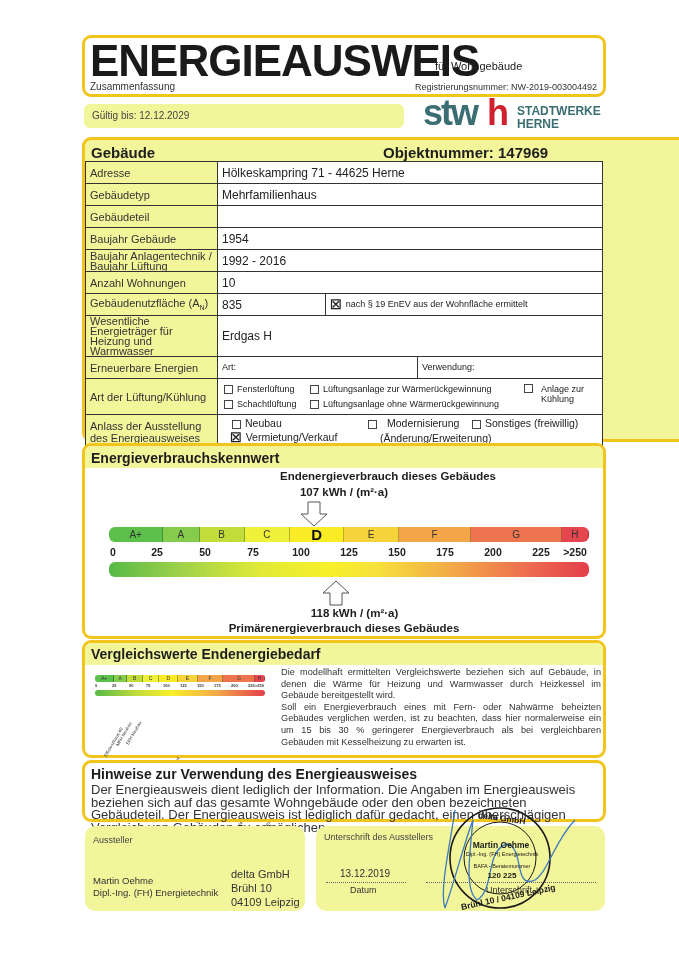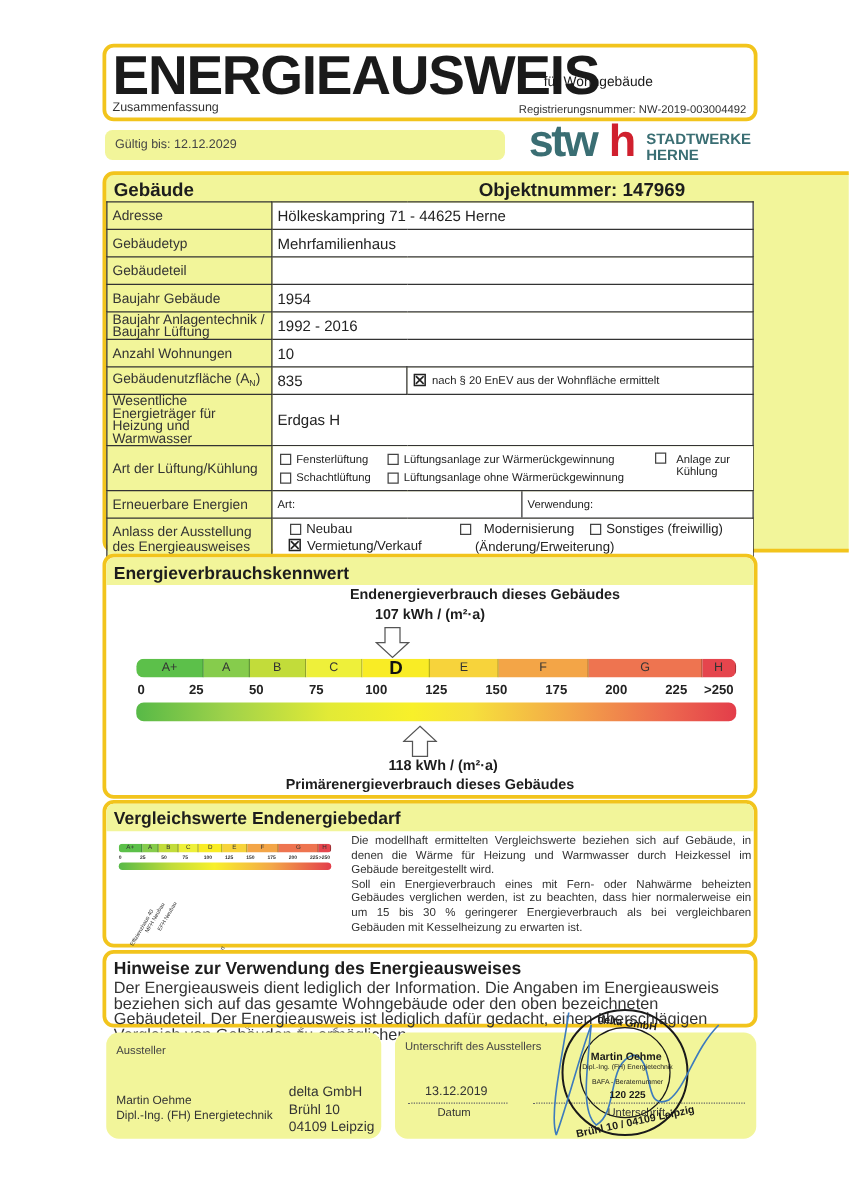--- a/index.html
+++ b/index.html
@@ -64,46 +64,46 @@
             <td class="lab small">Baujahr Anlagentechnik / Baujahr Lüftung</td>
             <td class="val" colspan="2">1992 - 2016</td>
           </tr>
       <tr>
             <td class="lab">Anzahl Wohnungen</td>
             <td class="val" colspan="2">10</td>
           </tr>
       <tr>
         <td class="lab"><span>Gebäudenutzfläche (A</span><sub style="font-size:7px;">N</sub><span>)</span></td>
         <td class="val" style="width:108px;">835</td>
-        <td class="val" style="font-size:9px;"><span class="cbx">☒</span><span>nach § 20 EnEV aus der Wohnfläche ermittelt</span></td>
+        <td class="val" style="font-size:9px;"><span class="cbx">☒</span><span>nach § 19 EnEV aus der Wohnfläche ermittelt</span></td>
       </tr>
       <tr>
             <td class="lab small">Wesentliche Energieträger für Heizung und Warmwasser</td>
             <td class="val" colspan="2">Erdgas H</td>
           </tr>
+      <tr>
+        <td class="lab">Erneuerbare Energien</td>
+        <td class="val" colspan="2" style="padding:0;font-size:9px;">
+          <div style="display:flex;height:21px;">
+            <div style="width:200px;border-right:1px solid #333;padding:5px 4px;box-sizing:border-box;">Art:</div>
+            <div style="flex:1;padding:5px 4px;">Verwendung:</div>
+          </div>
+        </td>
+      </tr>
       <tr>
         <td class="lab" style="height:36px;">Art der Lüftung/Kühlung</td>
         <td class="val" colspan="2" style="font-size:9px;position:relative;height:36px;">
           <span class="abs" style="left:6px;top:5px;"><span class="cb"></span><span>Fensterlüftung</span></span>
           <span class="abs" style="left:92px;top:5px;"><span class="cb"></span><span>Lüftungsanlage zur Wärmerückgewinnung</span></span>
           <span class="abs" style="left:306px;top:5px;width:62px;display:flex;">
                 <span class="cb" style="flex:none;margin-right:8px;"></span>
                 <span>Anlage zur Kühlung</span>
               </span>
           <span class="abs" style="left:6px;top:20px;"><span class="cb"></span><span>Schachtlüftung</span></span>
           <span class="abs" style="left:92px;top:20px;"><span class="cb"></span><span>Lüftungsanlage ohne Wärmerückgewinnung</span></span>
-        </td>
-      </tr>
-      <tr>
-        <td class="lab">Erneuerbare Energien</td>
-        <td class="val" colspan="2" style="padding:0;font-size:9px;">
-          <div style="display:flex;height:21px;">
-            <div style="width:200px;border-right:1px solid #333;padding:5px 4px;box-sizing:border-box;">Art:</div>
-            <div style="flex:1;padding:5px 4px;">Verwendung:</div>
-          </div>
         </td>
       </tr>
       <tr>
         <td class="lab" style="height:34px;">Anlass der Ausstellung des Energieausweises</td>
         <td class="val" colspan="2" style="font-size:10.5px;position:relative;height:34px;">
           <span class="abs" style="left:14px;top:2px;"><span class="cb"></span><span>Neubau</span></span>
           <span class="abs" style="left:150px;top:2px;"><span class="cb"></span><span style="margin-left:6px;">Modernisierung</span></span>
           <span class="abs" style="left:162px;top:17px;">(Änderung/Erweiterung)</span>
           <span class="abs" style="left:254px;top:2px;"><span class="cb"></span><span>Sonstiges (freiwillig)</span></span>
           <span class="abs" style="left:12px;top:16px;"><span class="cbx">☒</span><span>Vermietung/Verkauf</span></span>

